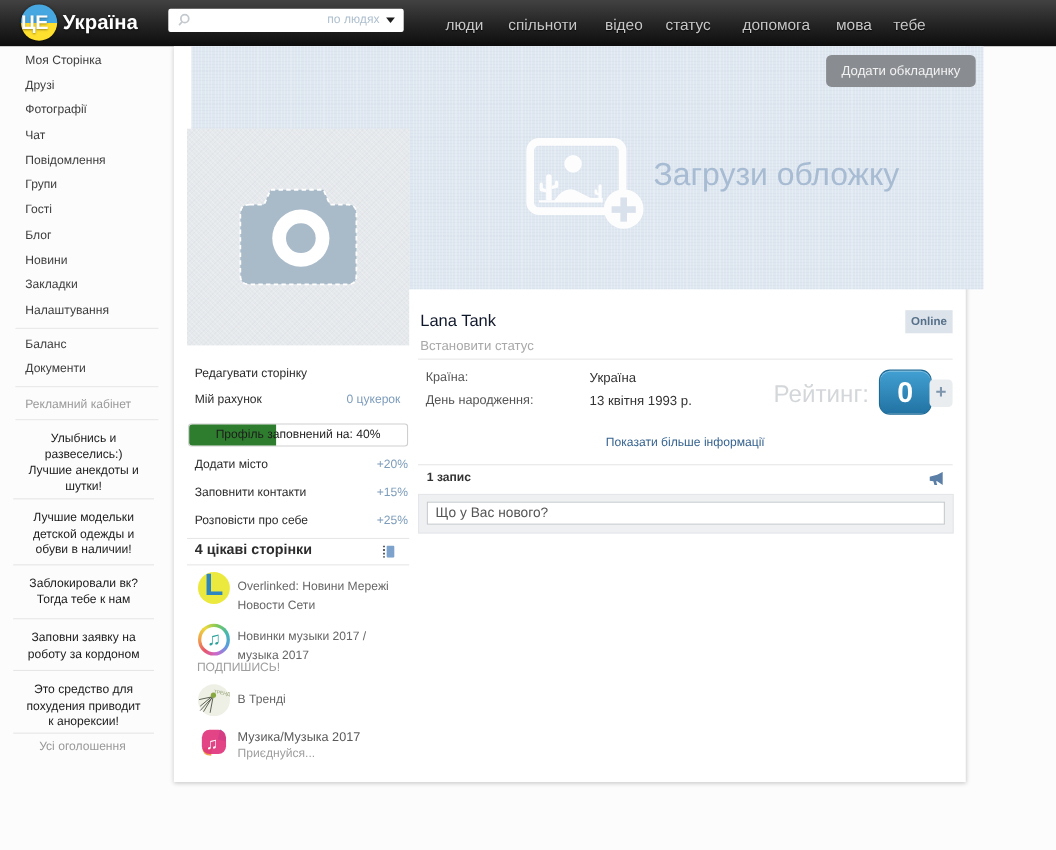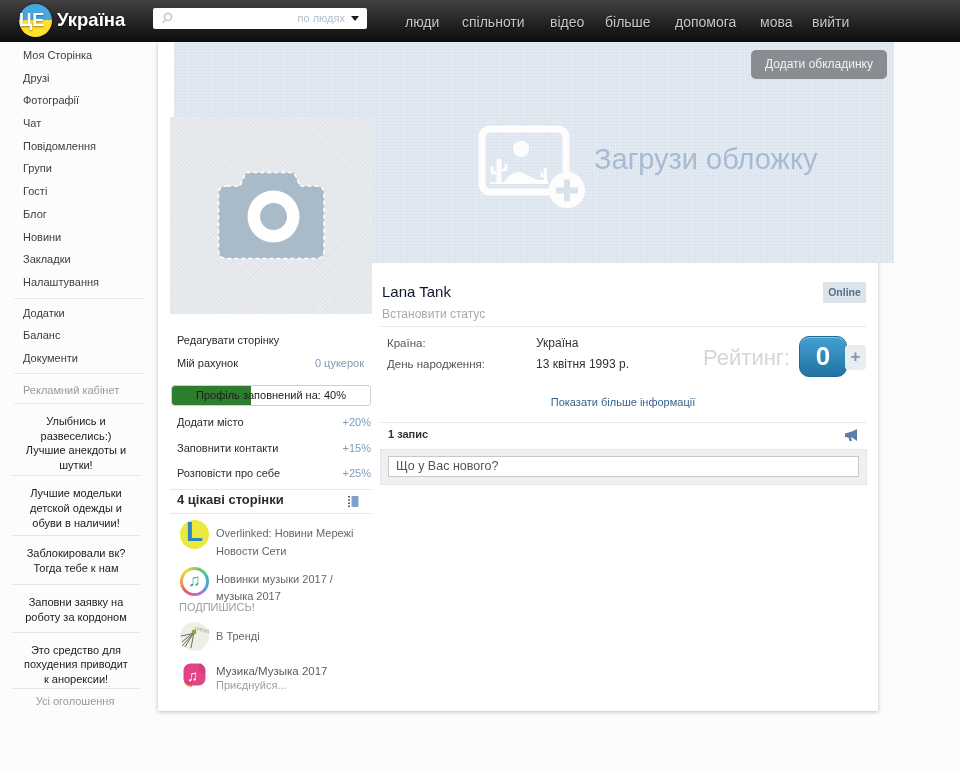--- a/index.html
+++ b/index.html
@@ -71,43 +71,42 @@
     <svg class="mag" width="13" height="13" viewBox="0 0 13 13">
         <circle cx="7" cy="5" r="3.6" fill="none" stroke="#c3c9cf" stroke-width="1.6"></circle>
         <line x1="4.4" y1="8" x2="1.8" y2="10.8" stroke="#c3c9cf" stroke-width="1.6"></line>
       </svg>
     <span class="bylabel">по людях</span>
     <span class="tri"></span>
   </div>
   <span class="nav" style="left:405px;">люди</span>
   <span class="nav" style="left:462px;">спільноти</span>
   <span class="nav" style="left:550px;">відео</span>
-  <span class="nav" style="left:605px;">більше</span>
+  <span class="nav" style="left:605px;">статус</span>
   <span class="nav" style="left:675px;">допомога</span>
   <span class="nav" style="left:760px;">мова</span>
-  <span class="nav" style="left:812px;">вийти</span>
+  <span class="nav" style="left:812px;">тебе</span>
 </div>
 
 <div id="sidebar">
   <ul id="menu">
     <li>Моя Сторінка</li>
       <li>Друзі</li>
       <li>Фотографії</li>
       <li>Чат</li>
       <li>Повідомлення</li>
       <li>Групи</li>
       <li>Гості</li>
       <li>Блог</li>
       <li>Новини</li>
       <li>Закладки</li>
       <li>Налаштування</li>
   </ul>
   <div class="sep"></div>
   <ul id="menu2">
-    <li>Додатки</li>
     <li>Баланс</li>
     <li>Документи</li>
   </ul>
   <div class="sep"></div>
   <div id="adcab">Рекламний кабінет</div>
   <div class="sep" style="margin-top:0;"></div>
   <div id="ads">
     <div class="ad">Улыбнись и<br>развеселись:)<br>Лучшие анекдоты и<br>шутки!</div>
     <div class="ad">Лучшие модельки<br>детской одежды и<br>обуви в наличии!</div>
     <div class="ad">Заблокировали вк?<br>Тогда тебе к нам</div>

